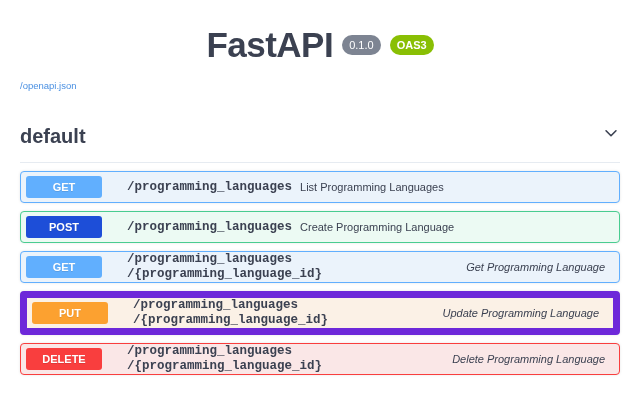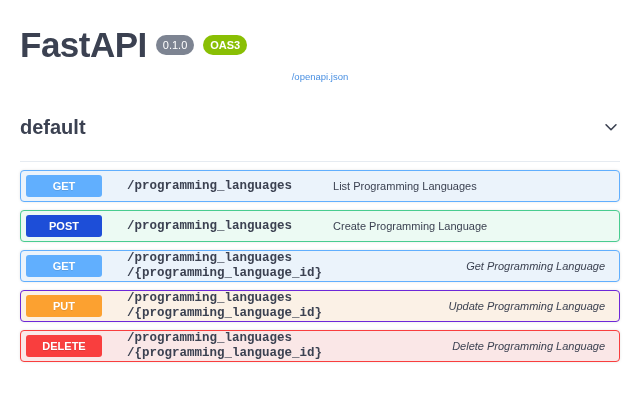--- a/index.html
+++ b/index.html
@@ -21,20 +21,21 @@
 
   
   .info-block {
     padding: 26px 20px 0 20px;
   }
 
   .title-row {
     display: flex;
     align-items: center;
     gap: 9px;
+    justify-content: center;
   }
 
   .api-title {
     font-size: 35px;
     line-height: 38px;
     font-weight: bold;
     color: #3b4151;
     letter-spacing: -0.5px;
   }
 
@@ -57,38 +58,37 @@
     font-size: 11px;
     font-weight: bold;
     line-height: 1;
     padding: 5px 7px 4px 7px;
     border-radius: 57px;
     vertical-align: middle;
   }
 
   .spec-link {
     display: block;
-    margin-top: 7px;
+    margin-top: 16px;
     font-size: 9.5px;
     line-height: 12px;
     color: #4a90e2;
     text-decoration: none;
     font-family: "Liberation Sans", sans-serif;
-    text-align: center;
   }
 
   
   .tag-section { margin-top: 32px; padding: 0 20px; }
 
   .tag-header {
     display: flex;
-    align-items: center;
+    align-items: flex-start;
     justify-content: space-between;
     cursor: pointer;
-    padding-bottom: 22px;
+    padding-bottom: 14px;
     border-bottom: 1px solid #e6ebf1;
   }
 
   .tag-name {
     font-size: 20px;
     line-height: 24px;
     font-weight: bold;
     color: #3b4151;
   }
 
@@ -134,21 +134,20 @@
     color: #3b4151;
     padding-left: 25px;
     word-break: break-all;
   }
 
   .opblock .summary {
     font-size: 11px;
     line-height: 14px;
     color: #3b4151;
     font-family: "Liberation Sans", sans-serif;
-    margin-left: 33px;
   }
 
   
   .opblock.single .summary {
     flex: 1 1 auto;
     padding-left: 8px;
     padding-right: 10px;
   }
 
   
@@ -159,21 +158,21 @@
     font-style: italic;
   }
 
   
   .opblock.get { background: #ebf3fb; border: 1px solid #61affe; }
   .opblock.get .method { background: #61affe; }
   
   .opblock.post { background: #ecfaf3; border: 1px solid #49cc90; }
   .opblock.post .method { background: #1d4ed8; }
   
-  .opblock.put { background: #fbf1e6; border: 1px solid #6d28d9; }
+  .opblock.put { background: #fbf1e6; border: 7px solid #6d28d9; }
   .opblock.put .method { background: #fca130; }
   
   .opblock.delete { background: #fae7e7; border: 1px solid #f93e3e; }
   .opblock.delete .method { background: #f93e3e; }
 </style>
 </head>
 <body>
 
 <div class="page">
 

